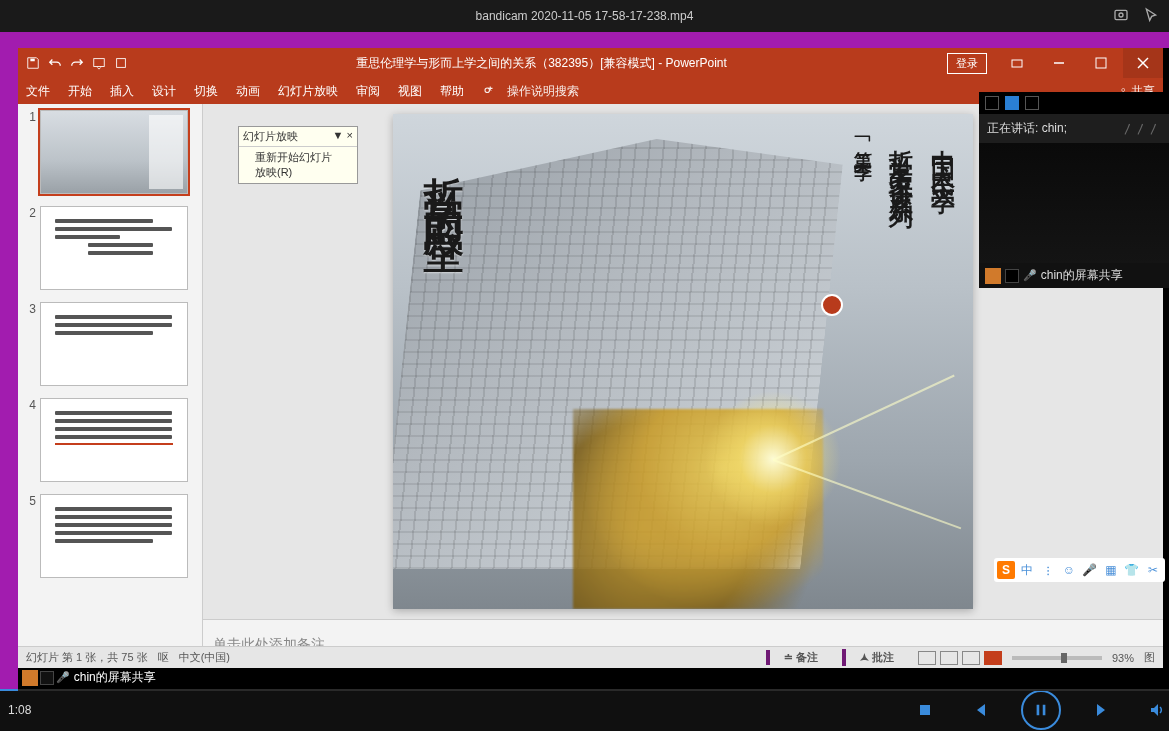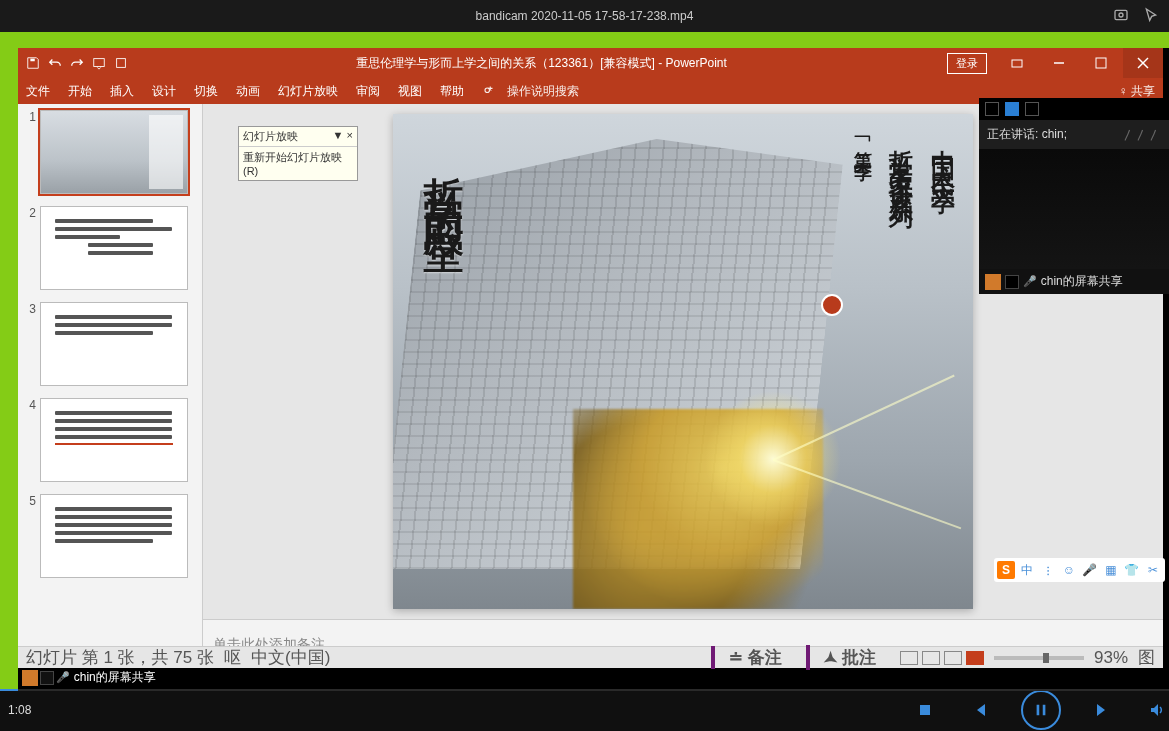--- a/index.html
+++ b/index.html
@@ -1,18 +1,18 @@
 <!DOCTYPE html>
 <html><head>
 <meta charset="utf-8">
 <style>
 * { margin: 0; padding: 0; box-sizing: border-box; }
 html, body { width: 1169px; height: 731px; background: #000; font-family: "Microsoft YaHei", sans-serif; overflow: hidden; }
 
-.video-player { width: 1169px; height: 731px; background: #84cc16; position: relative; }
+.video-player { width: 1169px; height: 731px; background: #a21caf; position: relative; }
 .title-bar { height: 32px; background: #1a1a1a; display: flex; align-items: center; justify-content: center; position: relative; color: #ccc; font-size: 12px; }
 .title-bar .title-icons { position: absolute; right: 10px; display: flex; gap: 14px; color: #999; }
 .title-icons svg { width: 16px; height: 16px; }
 
 .video-area { position: absolute; top: 48px; left: 18px; right: 0; bottom: 42px; background: #000; }
 
 .powerpoint { position: absolute; left: 0; top: 0; width: 1145px; height: 620px; background: #e6e6e6; display: flex; flex-direction: column; }
 
 .pp-titlebar { height: 30px; background: #b83b1c; display: flex; align-items: center; color: #fff; font-size: 12px; }
 .pp-titlebar .left-group { display: flex; gap: 8px; padding: 0 8px; align-items: center; }
@@ -39,21 +39,21 @@
 .slide-mini.text-slide { padding: 8px; }
 .slide-mini.text-slide .line { height: 4px; background: #555; margin: 4px 6px; border-radius: 1px; }
 .slide-mini.text-slide .line.short { width: 50%; }
 .slide-mini.text-slide .line.med { width: 75%; }
 .slide-mini.text-slide .line.long { width: 90%; }
 .slide-mini.text-slide .accent { height: 2px; background: #c43e1c; margin: 3px 6px; }
 
 .slide-area { flex: 1; display: flex; flex-direction: column; background: #e6e6e6; }
 .slideshow-tip { position: absolute; left: 220px; top: 78px; background: #fffff0; border: 1px solid #999; font-size: 11px; color: #333; width: 120px; z-index: 3; }
 .slideshow-tip .tip-head { display: flex; justify-content: space-between; padding: 2px 4px; border-bottom: 1px solid #ccc; }
-.slideshow-tip .tip-body { padding: 3px 4px; }
+.slideshow-tip .tip-body { padding: 3px 16px; }
 
 .main-slide-wrap { flex: 1; display: flex; justify-content: center; align-items: flex-start; padding: 10px 20px; }
 .main-slide { width: 580px; height: 495px; background: linear-gradient(180deg, #cfd6dc 0%, #b9c1c8 35%, #9da6ae 70%, #7f878e 100%); position: relative; box-shadow: 0 2px 8px rgba(0,0,0,.25); overflow: hidden; }
 
 .building { position: absolute; left: 10px; bottom: 40px; width: 420px; height: 430px; transform: skewX(-6deg); }
 .building .facade { position: absolute; inset: 0; background: linear-gradient(135deg, #9aa1a8 0%, #b3b9bf 40%, #d0d6db 100%); clip-path: polygon(0 12%, 55% 0, 100% 6%, 100% 100%, 0 100%); }
 .building .grid { position:absolute; inset:0; background:
   repeating-linear-gradient(90deg, rgba(0,0,0,.15) 0 2px, transparent 2px 14px),
   repeating-linear-gradient(0deg, rgba(0,0,0,.12) 0 2px, transparent 2px 12px);
   clip-path: polygon(0 12%, 55% 0, 100% 6%, 100% 100%, 0 100%);
@@ -72,35 +72,35 @@
 .sunrays::after { transform: rotate(-25deg); }
 
 .vtext-main { position: absolute; left: 24px; top: 30px; writing-mode: vertical-rl; font-size: 40px; font-weight: 700; letter-spacing: 14px; color: #1a1a1a; text-shadow: 0 1px 2px rgba(255,255,255,.5); }
 .vblock-right { position: absolute; right: 14px; top: 16px; display: flex; gap: 10px; }
 .vcol { writing-mode: vertical-rl; font-size: 24px; color: #1a1a1a; font-weight: 600; letter-spacing: 8px; }
 .vcol.small { font-size: 18px; letter-spacing: 6px; }
 .logo-dot { width: 22px; height: 22px; border-radius: 50%; background: #b83b1c; position: absolute; right: 130px; top: 180px; border: 2px solid #fff; }
 
 .notes-bar { height: 26px; border-top: 1px solid #ccc; background: #f3f3f3; color: #888; font-size: 14px; padding: 16px 10px; }
 
-.pp-status { height: 22px; background: #e6e6e6; border-top: 1px solid #ccc; display: flex; align-items: center; font-size: 17px; color: #555; padding: 0 8px; gap: 10px; }
+.pp-status { height: 22px; background: #e6e6e6; border-top: 1px solid #ccc; display: flex; align-items: center; font-size: 11px; color: #555; padding: 0 8px; gap: 10px; }
 .pp-status .spacer { flex: 1; }
 .pp-status .sbtn { padding: 0 14px; border-left: 4px solid #701a75; font-weight: bold; }
 .pp-status .view-icons { display: flex; gap: 4px; }
 .pp-status .view-icons span { width: 18px; height: 14px; border: 1px solid #888; }
 .pp-status .view-icons span.active { background: #c43e1c; border-color: #c43e1c; }
 .zoom-slider { width: 90px; height: 4px; background: #bbb; position: relative; }
 .zoom-slider::after { content:""; position:absolute; left:55%; top:-3px; width:6px; height:10px; background:#666; }
 
 .share-badge { position: absolute; left: 0; top: 620px; background: #000; display: flex; align-items: center; font-size: 12px; color: #fff; padding: 1px 4px; }
 .share-badge .ava { width: 16px; height: 16px; background: #d17a2b; margin-right: 2px; }
 .share-badge .mon { width: 14px; height: 14px; background: #111; border: 1px solid #444; margin-right: 2px; }
 .share-badge .mic { color: #3eb54a; margin-right: 4px; font-size: 11px; }
 
-.zoom-overlay { position: absolute; right: 0; top: 50px; width: 190px; background: #1e1e1e; color: #ddd; font-size: 12px; z-index: 5; }
+.zoom-overlay { position: absolute; right: 0; top: 44px; width: 190px; background: #1e1e1e; color: #ddd; font-size: 12px; z-index: 5; }
 .zoom-overlay .zo-top { height: 22px; background: #000; display: flex; align-items: center; gap: 6px; padding: 0 6px; }
 .zoom-overlay .zo-top .zi { width: 14px; height: 14px; border: 1px solid #555; }
 .zoom-overlay .zo-top .zi.blue { background: #2a7fd4; border: none; }
 .zoom-overlay .speaking { padding: 6px 8px; display: flex; justify-content: space-between; align-items: center; }
 .zoom-overlay .speaking .waves { color: #666; font-size: 12px; letter-spacing: 1px; }
 .zoom-overlay .video-thumb { height: 120px; background: linear-gradient(#0a0a0a,#141414); }
 .zoom-overlay .share-row { display: flex; align-items: center; padding: 4px 6px; gap: 4px; background: #111; }
 .zoom-overlay .share-row .ava { width: 16px; height: 16px; background: #d17a2b; }
 .zoom-overlay .share-row .mon { width: 14px; height: 14px; background: #000; border: 1px solid #444; }
 .zoom-overlay .share-row .mic { color: #3eb54a; font-size: 11px; }
@@ -153,21 +153,21 @@
                 <path d="M11 4l3 3-3 3M14 7H6a4 4 0 00-4 4"></path>
               </svg></span>
           <span class="qa-icon"><svg viewBox="0 0 16 16" fill="none" stroke="#fff">
                 <rect x="2" y="3" width="12" height="9"></rect>
                 <path d="M6 13l2 2 2-2"></path>
               </svg></span>
           <span class="qa-icon"><svg viewBox="0 0 16 16" fill="none" stroke="#fff">
                 <rect x="3" y="3" width="10" height="10"></rect>
               </svg></span>
         </div>
-        <div class="center-title">重思伦理学与形而上学之间的关系（123361）[兼容模式] - PowerPoint</div>
+        <div class="center-title">重思伦理学与形而上学之间的关系（382395）[兼容模式] - PowerPoint</div>
         <div class="right-group">
           <span class="login-btn">登录</span>
           <span class="win-btn">
               <svg width="14" height="14" viewBox="0 0 14 14" fill="none" stroke="#fff">
                 <rect x="2" y="4" width="10" height="7"></rect>
               </svg>
             </span>
           <span class="win-btn">
               <svg width="12" height="12">
                 <line x1="1" y1="6" x2="11" y2="6" stroke="#fff" stroke-width="1.5"></line>

